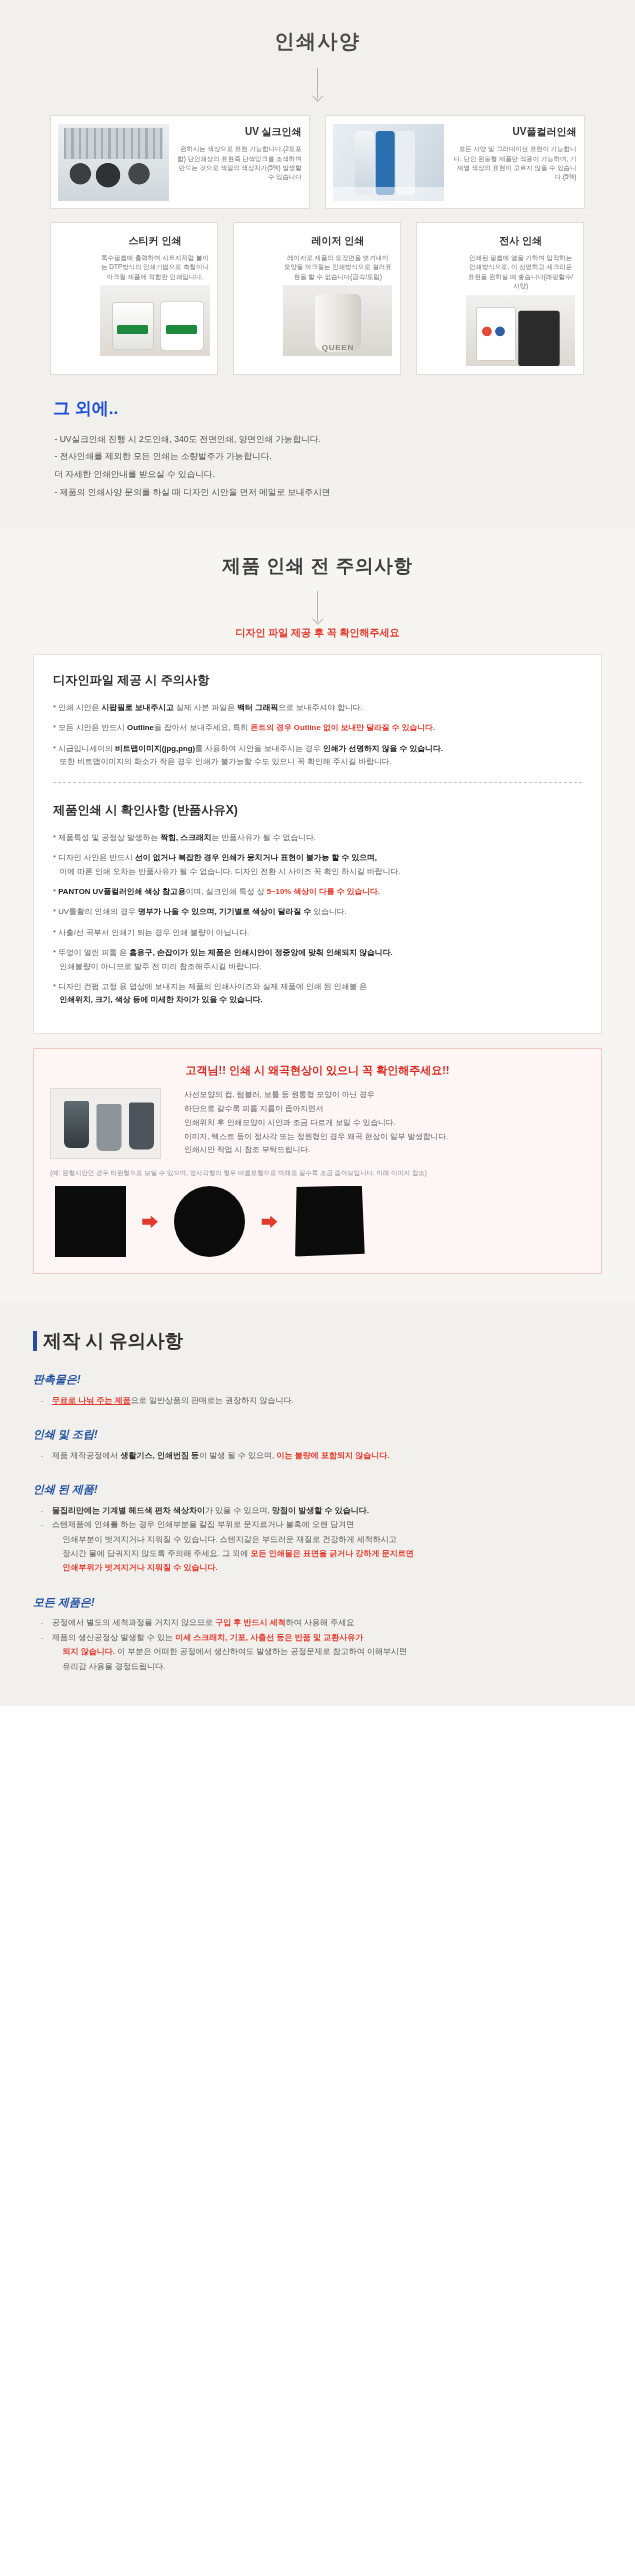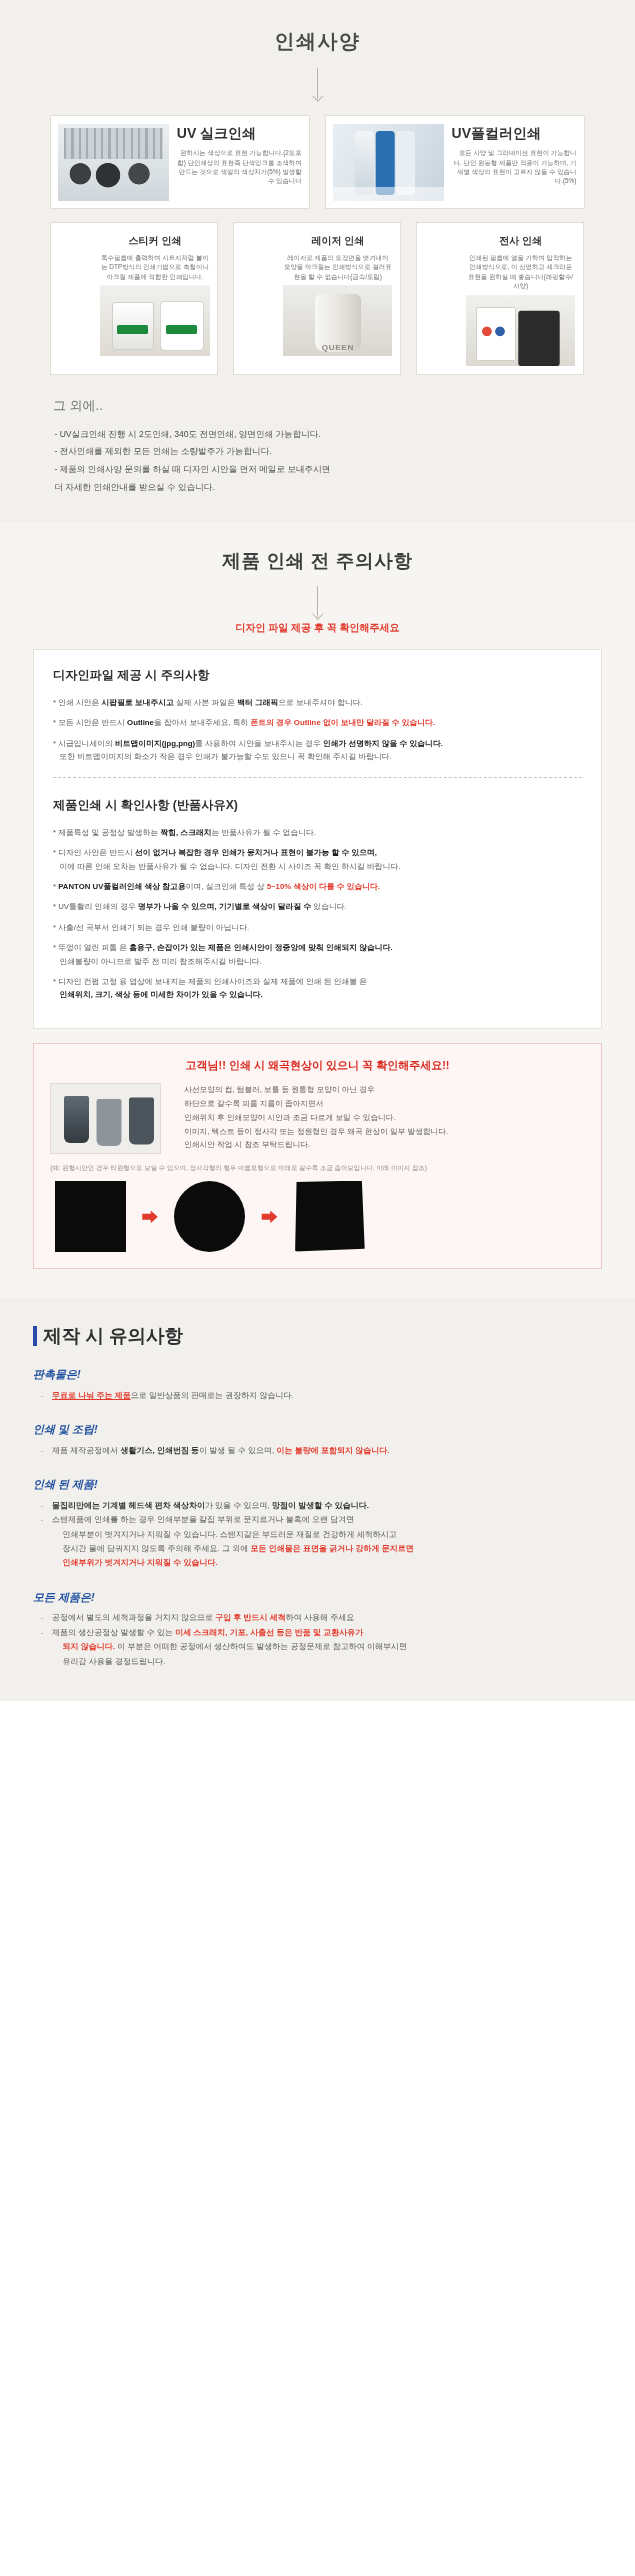--- a/index.html
+++ b/index.html
@@ -53,21 +53,21 @@
     background:#dcdcdc;
     position:relative;
     overflow:hidden;
     flex:0 0 auto;
   }
   .card.half .ph { width:111px; height:77px; }
   .card.third .ph { width:100%; height:71px; margin-top:4.4px;}
 
   .card-txt { flex:1; }
   .card.half .card-head {
-    font-size:14px; font-weight:bold; color:#333; margin:1.5px 0 5.2px;
+    font-size:10px; font-weight:bold; color:#333; text-align:right; margin:1.5px 0 5.2px;
   }
   .card.third .card-head {
     font-size:10px; font-weight:bold; color:#333; text-align:center; margin:3px 0 5.2px;
   }
   .card-desc {
     font-size:6.4px; line-height:1.45; color:#6b6b6b; text-align:right;
   }
   .card.third .card-desc { text-align:center; }
 
   
@@ -130,21 +130,21 @@
   .img-transfer:after{
     content:""; position:absolute; left:14.8px; bottom:26.6px; width:29.5px; height:14.8px;
     background:
       radial-gradient(circle at 5.9px 7.4px,#e24a3a 0 4.4px,transparent 5.2px),
       radial-gradient(circle at 19px 7.4px,#2f5fa8 0 4.4px,transparent 5.2px);
   }
 
   
   .etc { width:535px; margin:22px auto 0; }
   .etc-title {
-    font-size:13px; font-weight:normal; color:#737373; margin:0 0 10.3px 3px;
+    font-size:17px; font-weight:bold; color:#1d4ed8; margin:0 0 10.3px 3px;
   }
   .etc-list { font-size:8.6px; color:#4c4c4c; line-height:2.05; }
   .etc-list div { padding-left:4.4px; }
 
   
   .sec2 { background:#f7f5f1; padding:25px 0 29.5px; }
   .title-2 {
     text-align:center; font-size:18.5px; font-weight:bold; color:#3d3d3d; letter-spacing:0.7px;
   }
   .sub-red {
@@ -282,22 +282,22 @@
         </div>
 
       </div>
     </div>
 
     <div class="etc">
       <div class="etc-title">그 외에..</div>
       <div class="etc-list">
         <div>- UV실크인쇄 진행 시 2도인쇄, 340도 전면인쇄, 양면인쇄 가능합니다.</div>
         <div>- 전사인쇄를 제외한 모든 인쇄는 소량발주가 가능합니다.</div>
+        <div>  더 자세한 인쇄안내를 받으실 수 있습니다.</div>
         <div>- 제품의 인쇄사양 문의를 하실 때 디자인 시안을 먼저 메일로 보내주시면</div>
-        <div>  더 자세한 인쇄안내를 받으실 수 있습니다.</div>
       </div>
     </div>
   </section>
 
   <section class="sec2">
     <div class="title-2">제품 인쇄 전 주의사항</div>
     <div class="arrow-down"></div>
     <div class="sub-red">디자인 파일 제공 후 꼭 확인해주세요</div>
 
     <div class="panel">

